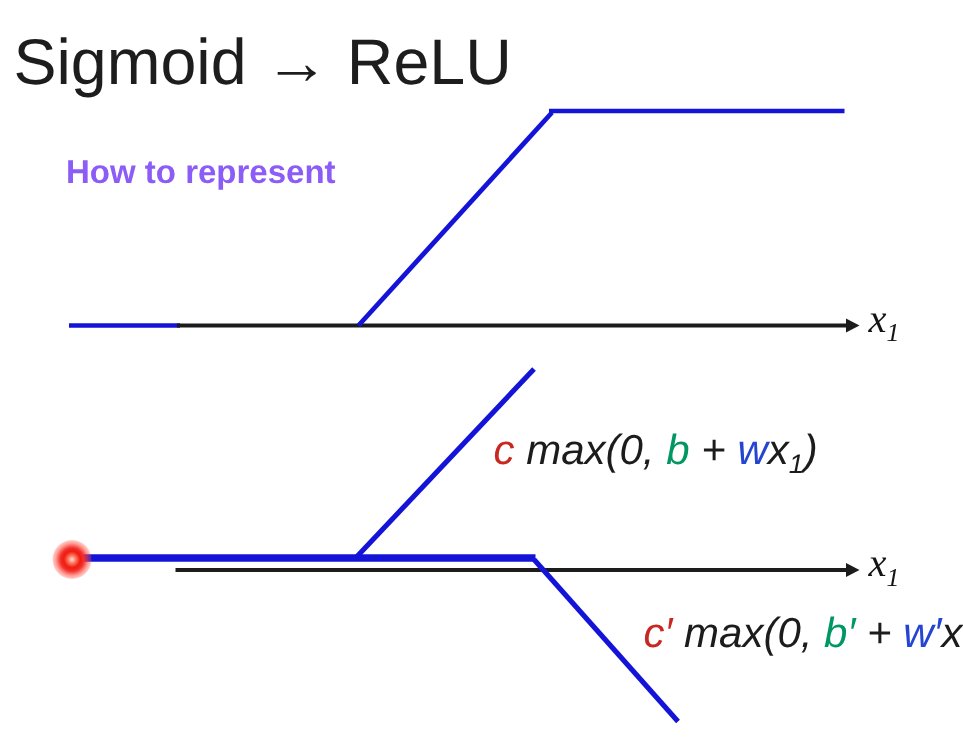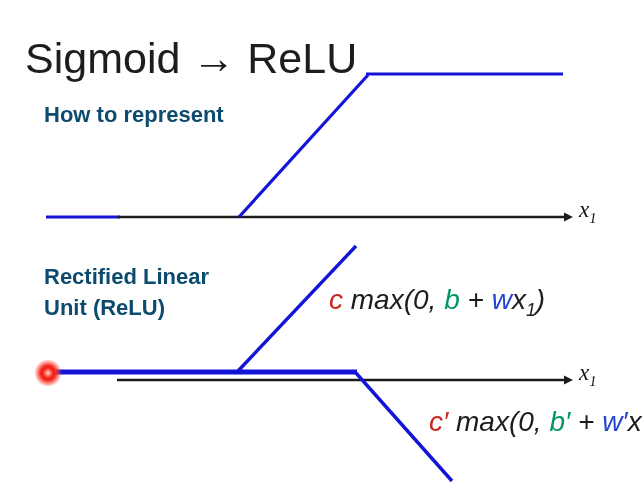--- a/index.html
+++ b/index.html
@@ -10,39 +10,39 @@
     overflow:hidden;
     font-family:"Liberation Sans", sans-serif;
     margin:0 auto;
   }
   .lines-layer{
     position:absolute;left:0;top:0;width:642px;height:492px;
     pointer-events:none;
   }
   .title{
     position:absolute;left:9px;top:18px;
-    margin:16px;
+    margin:0;
     font-size:43px;font-weight:400;
     color:#1d1d1d;
     letter-spacing:0px;
     white-space:nowrap;
   }
   .caption{
     position:absolute;
     font-size:22px;line-height:31px;font-weight:600;
-    color:#0c4a6e;
+    color:#8b5cf6;
     white-space:nowrap;
   }
   .caption-top{left:44px;top:99px;}
   .caption-bottom{left:44px;top:261px;}
   .axis-label{
     position:absolute;
     font-family:"Liberation Serif", "DejaVu Serif", serif;
     font-style:italic;
-    font-size:23px;color:#141414;
+    font-size:27px;color:#141414;
     white-space:nowrap;
   }
   .axis-label sub, .formula sub{
     font-size:64%;
     line-height:0;
   }
   .axis-label-top{left:579px;top:197px;}
   .axis-label-bottom{left:579px;top:360px;}
   .formula{
     position:absolute;
@@ -83,24 +83,20 @@
     </svg>
 
   <h1 class="title">Sigmoid → ReLU</h1>
 
   <div class="caption caption-top">
     <div>How to represent</div>
   </div>
 
   <div class="axis-label axis-label-top"><span>x</span><sub>1</sub></div>
 
-  <div class="caption caption-bottom">
-    <div>Rectified Linear</div>
-    <div>Unit (ReLU)</div>
-  </div>
 
   <div class="axis-label axis-label-bottom"><span>x</span><sub>1</sub></div>
 
   <div class="formula formula-up" id="formula-up"><span style="color: rgb(200, 40, 32);">c</span><span style="color: rgb(28, 28, 28);"> max(0, </span><span style="color: rgb(0, 151, 99);">b</span><span style="color: rgb(28, 28, 28);"> + </span><span style="color: rgb(36, 68, 210);">w</span><span style="color: rgb(28, 28, 28);">x</span><sub style="color: rgb(28, 28, 28);">1</sub><span style="color: rgb(28, 28, 28);">)</span></div>
 
   <div class="formula formula-down" id="formula-down"><span style="color: rgb(200, 40, 32);">c′</span><span style="color: rgb(28, 28, 28);"> max(0, </span><span style="color: rgb(0, 151, 99);">b′</span><span style="color: rgb(28, 28, 28);"> + </span><span style="color: rgb(36, 68, 210);">w′</span><span style="color: rgb(28, 28, 28);">x</span><sub style="color: rgb(28, 28, 28);">1</sub><span style="color: rgb(28, 28, 28);">)</span></div>
 
   <div class="laser-dot"></div>
 
 </div>

